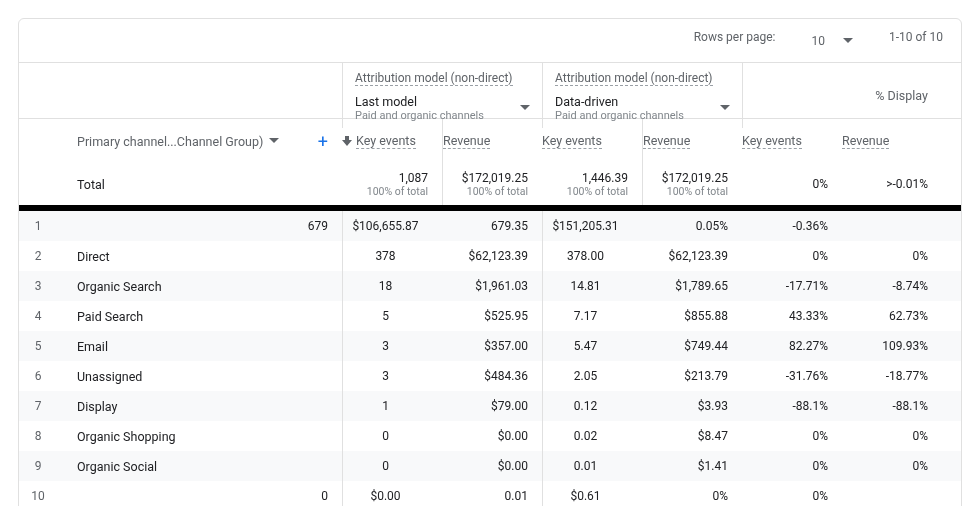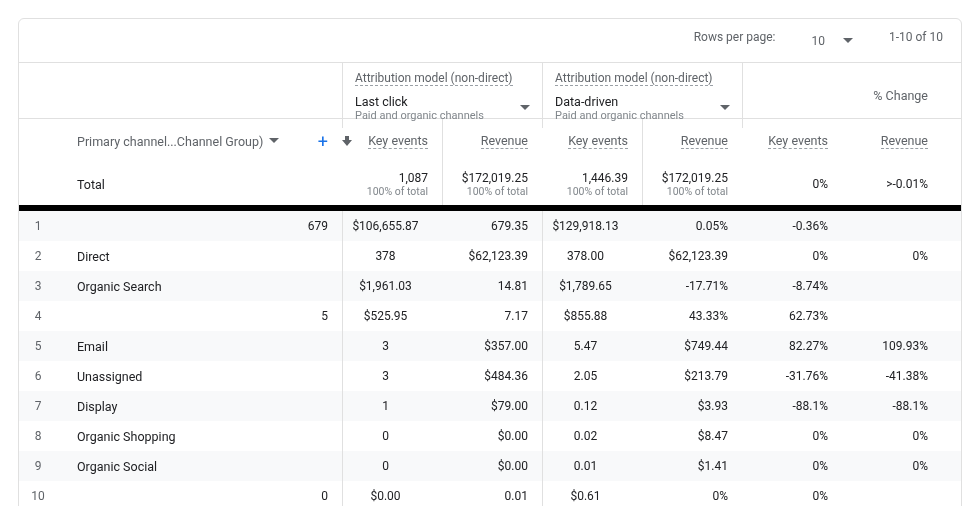--- a/index.html
+++ b/index.html
@@ -65,21 +65,21 @@
 
 .headrow2 { height: 44px; }
 .dim-cell {
   grid-column: 1 / 3; display: flex; align-items: center; justify-content: space-between; padding: 0 14px 0 58px; height: 100%;
 }
 .dim-label { display: flex; align-items: center; gap: 6px; color: #5f6368; font-size: 12.5px; }
 .dim-label svg { width: 10px; height: 10px; fill: #5f6368; }
 .plus { color: #1a73e8; font-size: 18px; font-weight: 400; cursor: pointer; }
 .metric-hdr {
   text-align: right; padding-right: 14px; color: #5f6368; font-size: 12.5px;
-  display: flex; justify-content: flex-end; align-items: center; gap: 16px;
+  display: flex; justify-content: flex-start; align-items: center; gap: 4px;
 }
 .metric-hdr span { border-bottom: 1px dashed #9aa0a6; }
 .metric-hdr svg { width: 10px; height: 10px; fill: #5f6368; }
 .headrow2 .metric-hdr:nth-of-type(1) { border-left: 1px solid #e0e0e0; height: 100%; }
 .headrow2 .metric-hdr:nth-of-type(3) { border-left: 1px solid #e0e0e0; height: 100%; }
 .headrow2 .metric-hdr:nth-of-type(5) { border-left: 1px solid #e0e0e0; height: 100%; }
 
 .totalrow { height: 48px; border-bottom: 6px solid #000000; }
 .totalrow .lbl { grid-column: 1 / 3; padding-left: 58px; font-size: 12.5px; }
 .num { text-align: right; padding-right: 14px; font-size: 12px; }
@@ -117,41 +117,41 @@
       <span>1-10 of 10</span>
     </div>
   </div>
 
   <div class="headrow1">
     <div style="grid-column:1/3"></div>
     <div class="seg" style="grid-column:3/5">
       <span class="seg-title">Attribution model (non-direct)</span>
       <div class="seg-sub">
         <div class="seg-sub-stack">
-          <span class="seg-model">Last click</span>
+          <span class="seg-model">Last model</span>
           <span class="seg-desc">Paid and organic channels</span>
         </div>
         <svg viewBox="0 0 10 10">
             <path d="M0 2l5 5 5-5z"></path>
           </svg>
       </div>
     </div>
     <div class="seg" style="grid-column:5/7">
       <span class="seg-title">Attribution model (non-direct)</span>
       <div class="seg-sub">
         <div class="seg-sub-stack">
           <span class="seg-model">Data-driven</span>
           <span class="seg-desc">Paid and organic channels</span>
         </div>
         <svg viewBox="0 0 10 10">
             <path d="M0 2l5 5 5-5z"></path>
           </svg>
       </div>
     </div>
-    <div class="change-label" style="grid-column:7/9;border-left:1px solid #e0e0e0;height:100%;display:flex;align-items:center;justify-content:flex-end">% Change</div>
+    <div class="change-label" style="grid-column:7/9;border-left:1px solid #e0e0e0;height:100%;display:flex;align-items:center;justify-content:flex-end">% Display</div>
   </div>
 
   <div class="headrow2">
     <div class="dim-cell">
       <div class="dim-label">
         <span>Primary channel...Channel Group)</span>
         <svg viewBox="0 0 10 10">
             <path d="M0 2l5 5 5-5z"></path>
           </svg>
       </div>
@@ -195,45 +195,47 @@
     <div class="num"><span>0%</span></div>
     <div class="num"><span>&gt;-0.01%</span></div>
   </div>
 
   <div id="rows">
       <div class="datarow">
         <div class="idx">1</div>
         <div class="cell-num">679</div>
         <div class="cell-num">$106,655.87</div>
         <div class="cell-num">679.35</div>
-        <div class="cell-num">$129,918.13</div>
+        <div class="cell-num">$151,205.31</div>
         <div class="cell-num">0.05%</div>
         <div class="cell-num">-0.36%</div>
       </div>
       <div class="datarow">
         <div class="idx">2</div>
         <div class="chname">Direct</div>
         <div class="cell-num">378</div>
         <div class="cell-num">$62,123.39</div>
         <div class="cell-num">378.00</div>
         <div class="cell-num">$62,123.39</div>
         <div class="cell-num">0%</div>
         <div class="cell-num">0%</div>
       </div>
       <div class="datarow">
         <div class="idx">3</div>
         <div class="chname">Organic Search</div>
+        <div class="cell-num">18</div>
         <div class="cell-num">$1,961.03</div>
         <div class="cell-num">14.81</div>
         <div class="cell-num">$1,789.65</div>
         <div class="cell-num">-17.71%</div>
         <div class="cell-num">-8.74%</div>
       </div>
       <div class="datarow">
         <div class="idx">4</div>
+        <div class="chname">Paid Search</div>
         <div class="cell-num">5</div>
         <div class="cell-num">$525.95</div>
         <div class="cell-num">7.17</div>
         <div class="cell-num">$855.88</div>
         <div class="cell-num">43.33%</div>
         <div class="cell-num">62.73%</div>
       </div>
       <div class="datarow">
         <div class="idx">5</div>
         <div class="chname">Email</div>
@@ -245,21 +247,21 @@
         <div class="cell-num">109.93%</div>
       </div>
       <div class="datarow">
         <div class="idx">6</div>
         <div class="chname">Unassigned</div>
         <div class="cell-num">3</div>
         <div class="cell-num">$484.36</div>
         <div class="cell-num">2.05</div>
         <div class="cell-num">$213.79</div>
         <div class="cell-num">-31.76%</div>
-        <div class="cell-num">-41.38%</div>
+        <div class="cell-num">-18.77%</div>
       </div>
       <div class="datarow">
         <div class="idx">7</div>
         <div class="chname">Display</div>
         <div class="cell-num">1</div>
         <div class="cell-num">$79.00</div>
         <div class="cell-num">0.12</div>
         <div class="cell-num">$3.93</div>
         <div class="cell-num">-88.1%</div>
         <div class="cell-num">-88.1%</div>

